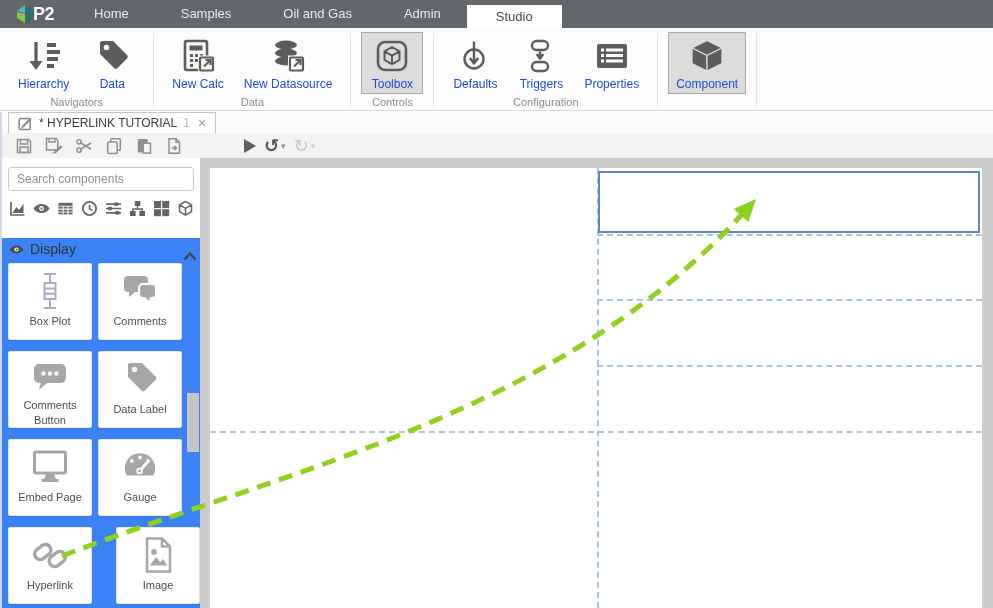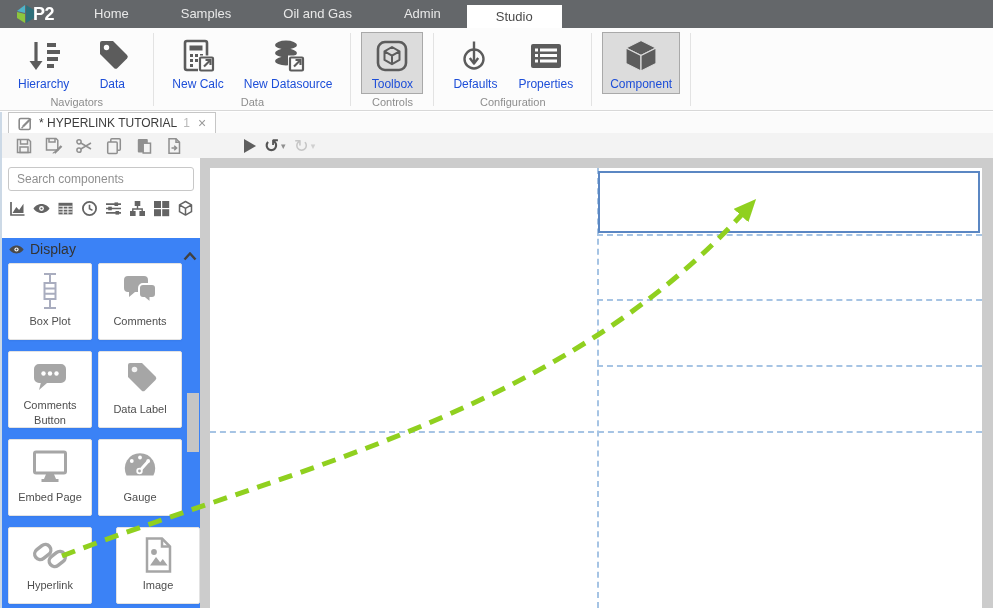--- a/index.html
+++ b/index.html
@@ -191,20 +191,31 @@
             <circle cx="17" cy="21" r="9.5" fill="none" stroke="#5c5c5c" stroke-width="2.4"></circle>
             <path d="M17 3.5 V24" stroke="#5c5c5c" stroke-width="2.4" fill="none"></path>
             <path d="M12.8 20 L17 25.5 21.2 20" fill="none" stroke="#5c5c5c" stroke-width="2.4" stroke-linejoin="round"></path>
           </svg>
         </span>
         <span class="rlbl">Defaults</span>
       </div>
       <div class="rbtn">
         <span class="ric">
           <svg width="36" height="36" viewBox="0 0 36 36">
+            <rect x="9" y="3" width="16" height="9" rx="4.5" fill="none" stroke="#5c5c5c" stroke-width="2.4"></rect>
+            <rect x="9" y="24" width="16" height="9" rx="4.5" fill="none" stroke="#5c5c5c" stroke-width="2.4"></rect>
+            <path d="M17 13.5 V18.5" stroke="#5c5c5c" stroke-width="2.4" fill="none"></path>
+            <path d="M13.8 16 L17 20.5 20.2 16" fill="none" stroke="#5c5c5c" stroke-width="2.4" stroke-linejoin="round"></path>
+          </svg>
+        </span>
+        <span class="rlbl">Triggers</span>
+      </div>
+      <div class="rbtn">
+        <span class="ric">
+          <svg width="36" height="36" viewBox="0 0 36 36">
             <rect x="3" y="6" width="30" height="24" rx="2" fill="#5c5c5c"></rect>
             <g fill="#fcfcfc">
               <rect x="7" y="10.5" width="3" height="3"></rect>
                 <rect x="12" y="10.5" width="17" height="3"></rect>
               <rect x="7" y="16" width="3" height="3"></rect>
                 <rect x="12" y="16" width="17" height="3"></rect>
               <rect x="7" y="21.5" width="3" height="3"></rect>
                 <rect x="12" y="21.5" width="17" height="3"></rect>
             </g>
           </svg>

